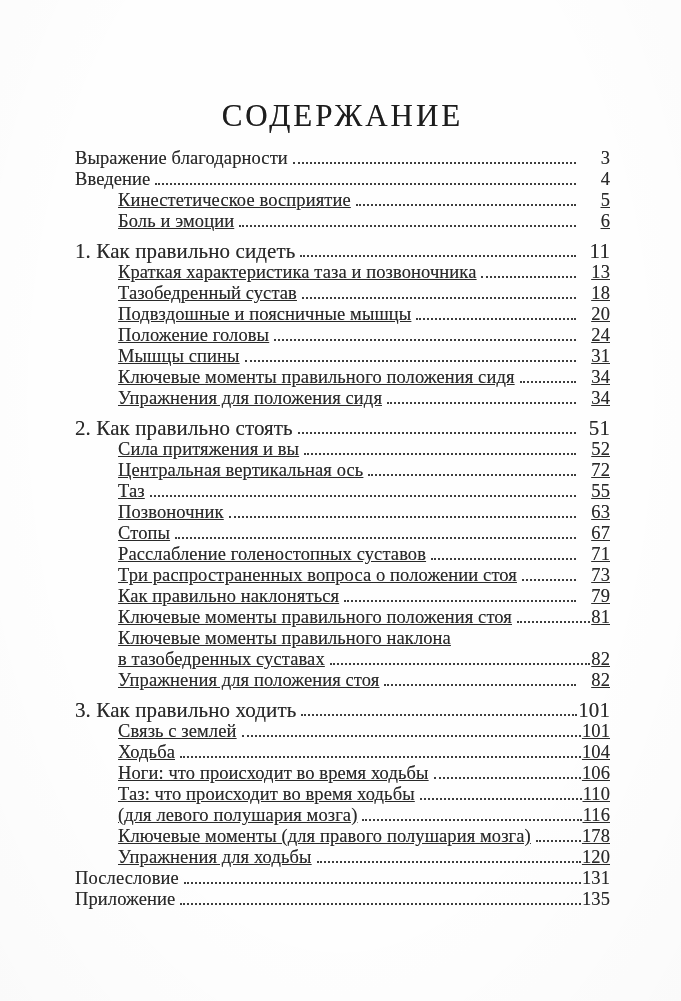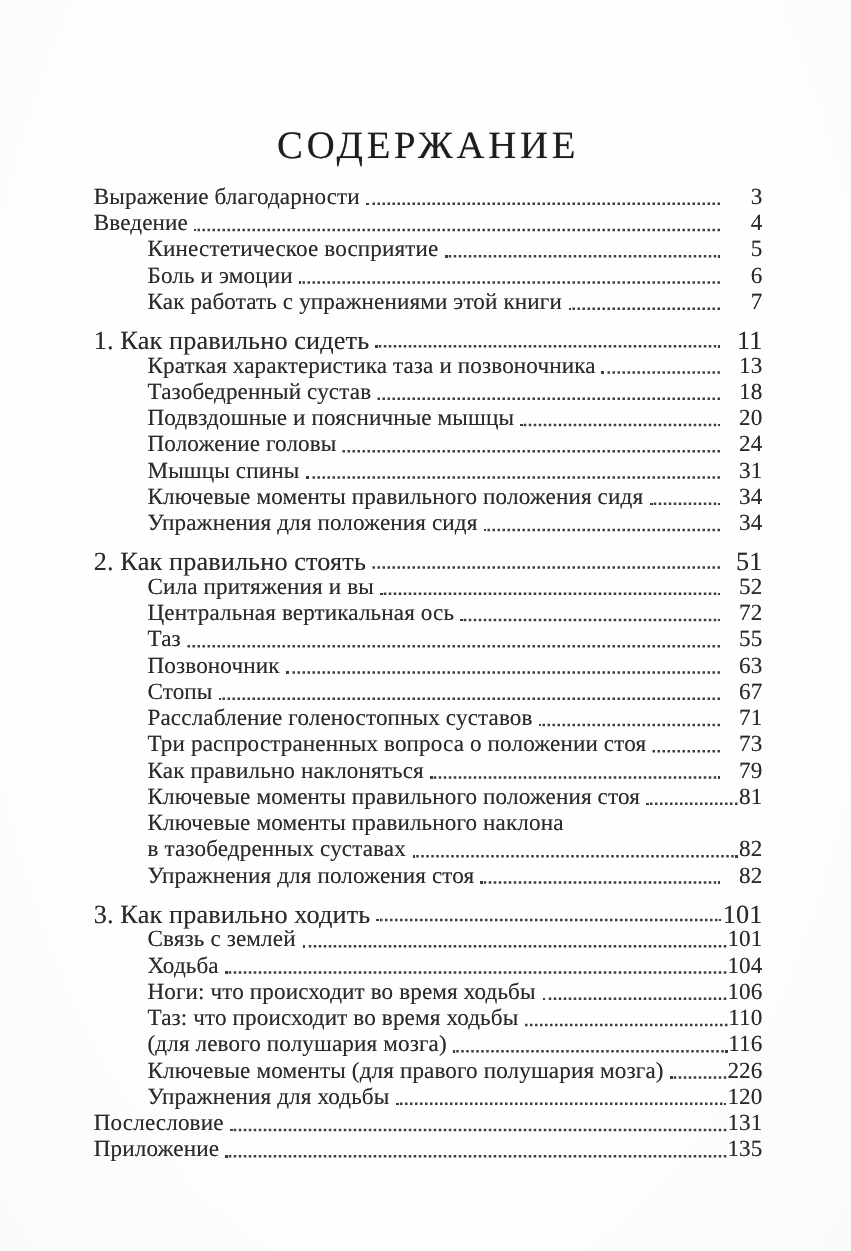--- a/index.html
+++ b/index.html
@@ -34,21 +34,21 @@
     color: #1d1d1d;
     text-shadow: 0 0 0.6px rgba(30,30,30,0.55);
   }
   .toc {
     font-size: 18.5px;
     line-height: 21px;
     letter-spacing: 0.1px;
     text-shadow: 0 0 0.5px rgba(40,40,40,0.5);
   }
   .entry { margin: 0; }
-  .entry.level1 { padding-left: 43px; }
+  .entry.level1 { padding-left: 43px; text-decoration: underline; }
   .entry.chapter {
     margin-top: 9px;
     font-size: 21px;
   }
   .line {
     display: flex;
     align-items: flex-start;
   }
   .plainline {
     white-space: nowrap;
@@ -101,27 +101,20 @@
           <span class="pagenum">5</span>
         </div>
       </div>
       <div class="entry level1">
         <div class="line">
           <span class="label">Боль и эмоции</span>
           <span class="leader"></span>
           <span class="pagenum">6</span>
         </div>
       </div>
-      <div class="entry level1">
-        <div class="line">
-          <span class="label">Как работать с упражнениями этой книги</span>
-          <span class="leader"></span>
-          <span class="pagenum">7</span>
-        </div>
-      </div>
       <div class="entry level0 chapter">
         <div class="line">
           <span class="label">1. Как правильно сидеть</span>
           <span class="leader"></span>
           <span class="pagenum">11</span>
         </div>
       </div>
       <div class="entry level1">
         <div class="line">
           <span class="label">Краткая характеристика таза и позвоночника</span>
@@ -295,21 +288,21 @@
         <div class="line">
           <span class="label">(для левого полушария мозга)</span>
           <span class="leader"></span>
           <span class="pagenum">116</span>
         </div>
       </div>
       <div class="entry level1 tight">
         <div class="line">
           <span class="label">Ключевые моменты (для правого полушария мозга)</span>
           <span class="leader"></span>
-          <span class="pagenum">226</span>
+          <span class="pagenum">178</span>
         </div>
       </div>
       <div class="entry level1 tight">
         <div class="line">
           <span class="label">Упражнения для ходьбы</span>
           <span class="leader"></span>
           <span class="pagenum">120</span>
         </div>
       </div>
       <div class="entry level0 tight">

